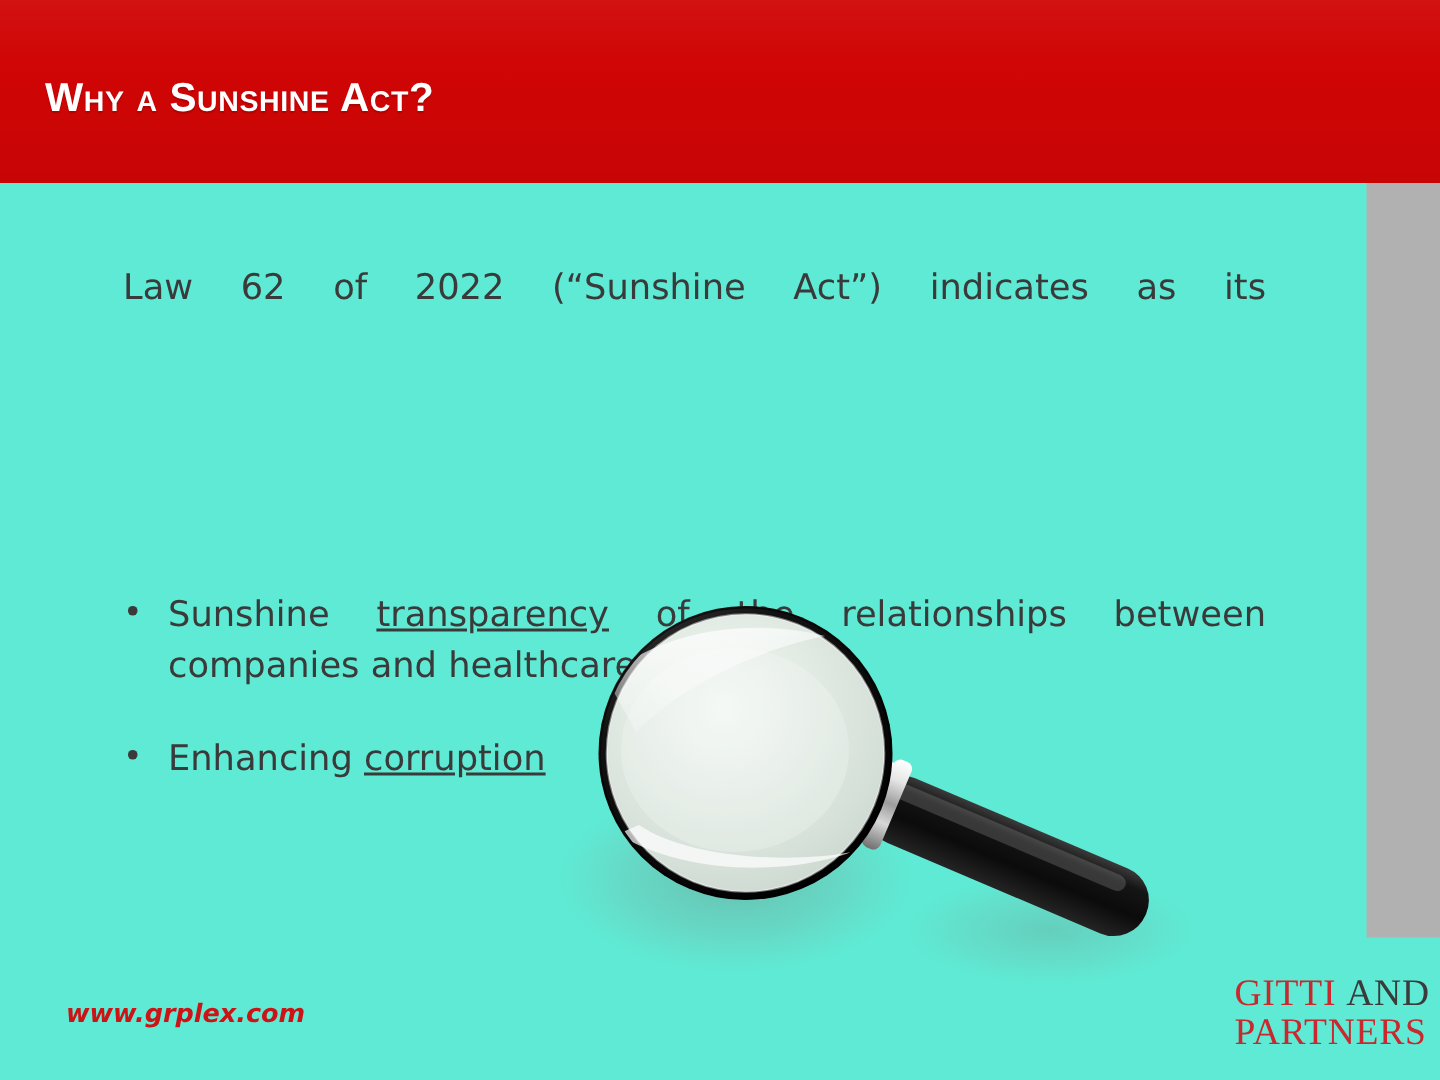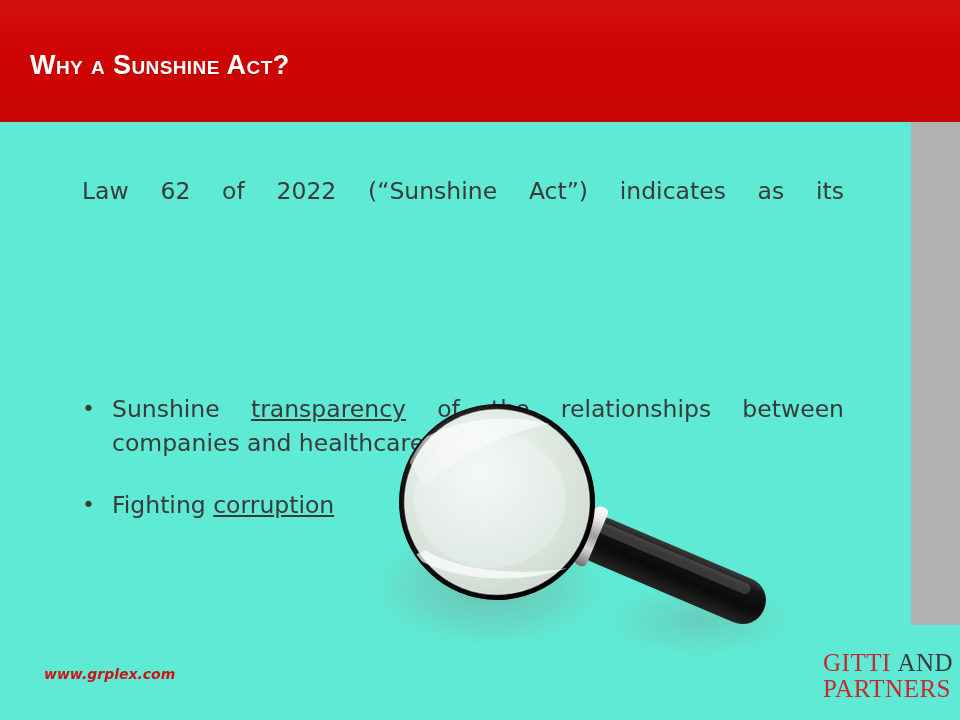--- a/index.html
+++ b/index.html
@@ -155,21 +155,21 @@
 
   
   .site-url {
     position: absolute;
     left: 44px;
     top: 666px;
     color: #cc1417;
     font-family: "DejaVu Sans", sans-serif;
     font-weight: bold;
     font-style: italic;
-    font-size: 14px;
+    font-size: 17px;
     z-index: 4;
     white-space: nowrap;
   }
 
   .logo {
     position: absolute;
     left: 823px;
     top: 650px;
     z-index: 5;
     font-family: "Liberation Serif", serif;
@@ -205,21 +205,21 @@
       <span class="dot">•</span>
       <span class="btext">
         <span class="j"><span>Sunshine </span><span class="u">transparency</span><span> of the relationships between</span></span>
         <span class="l">companies and healthcare operators</span>
       </span>
     </div>
 
     <div class="bullet-row" id="bullet2">
       <span class="dot">•</span>
       <span class="btext">
-        <span class="nojust"><span>Fighting </span><span class="u">corruption</span></span>
+        <span class="nojust"><span>Enhancing </span><span class="u">corruption</span></span>
       </span>
     </div>
 
   </div>
 
   <div class="magnifier">
     <svg width="500" height="290" viewBox="0 0 500 290">
       <defs>
         <radialGradient id="glassGrad" cx="42%" cy="34%" r="72%">
           <stop offset="0%" stop-color="#f2f7f3"></stop>

